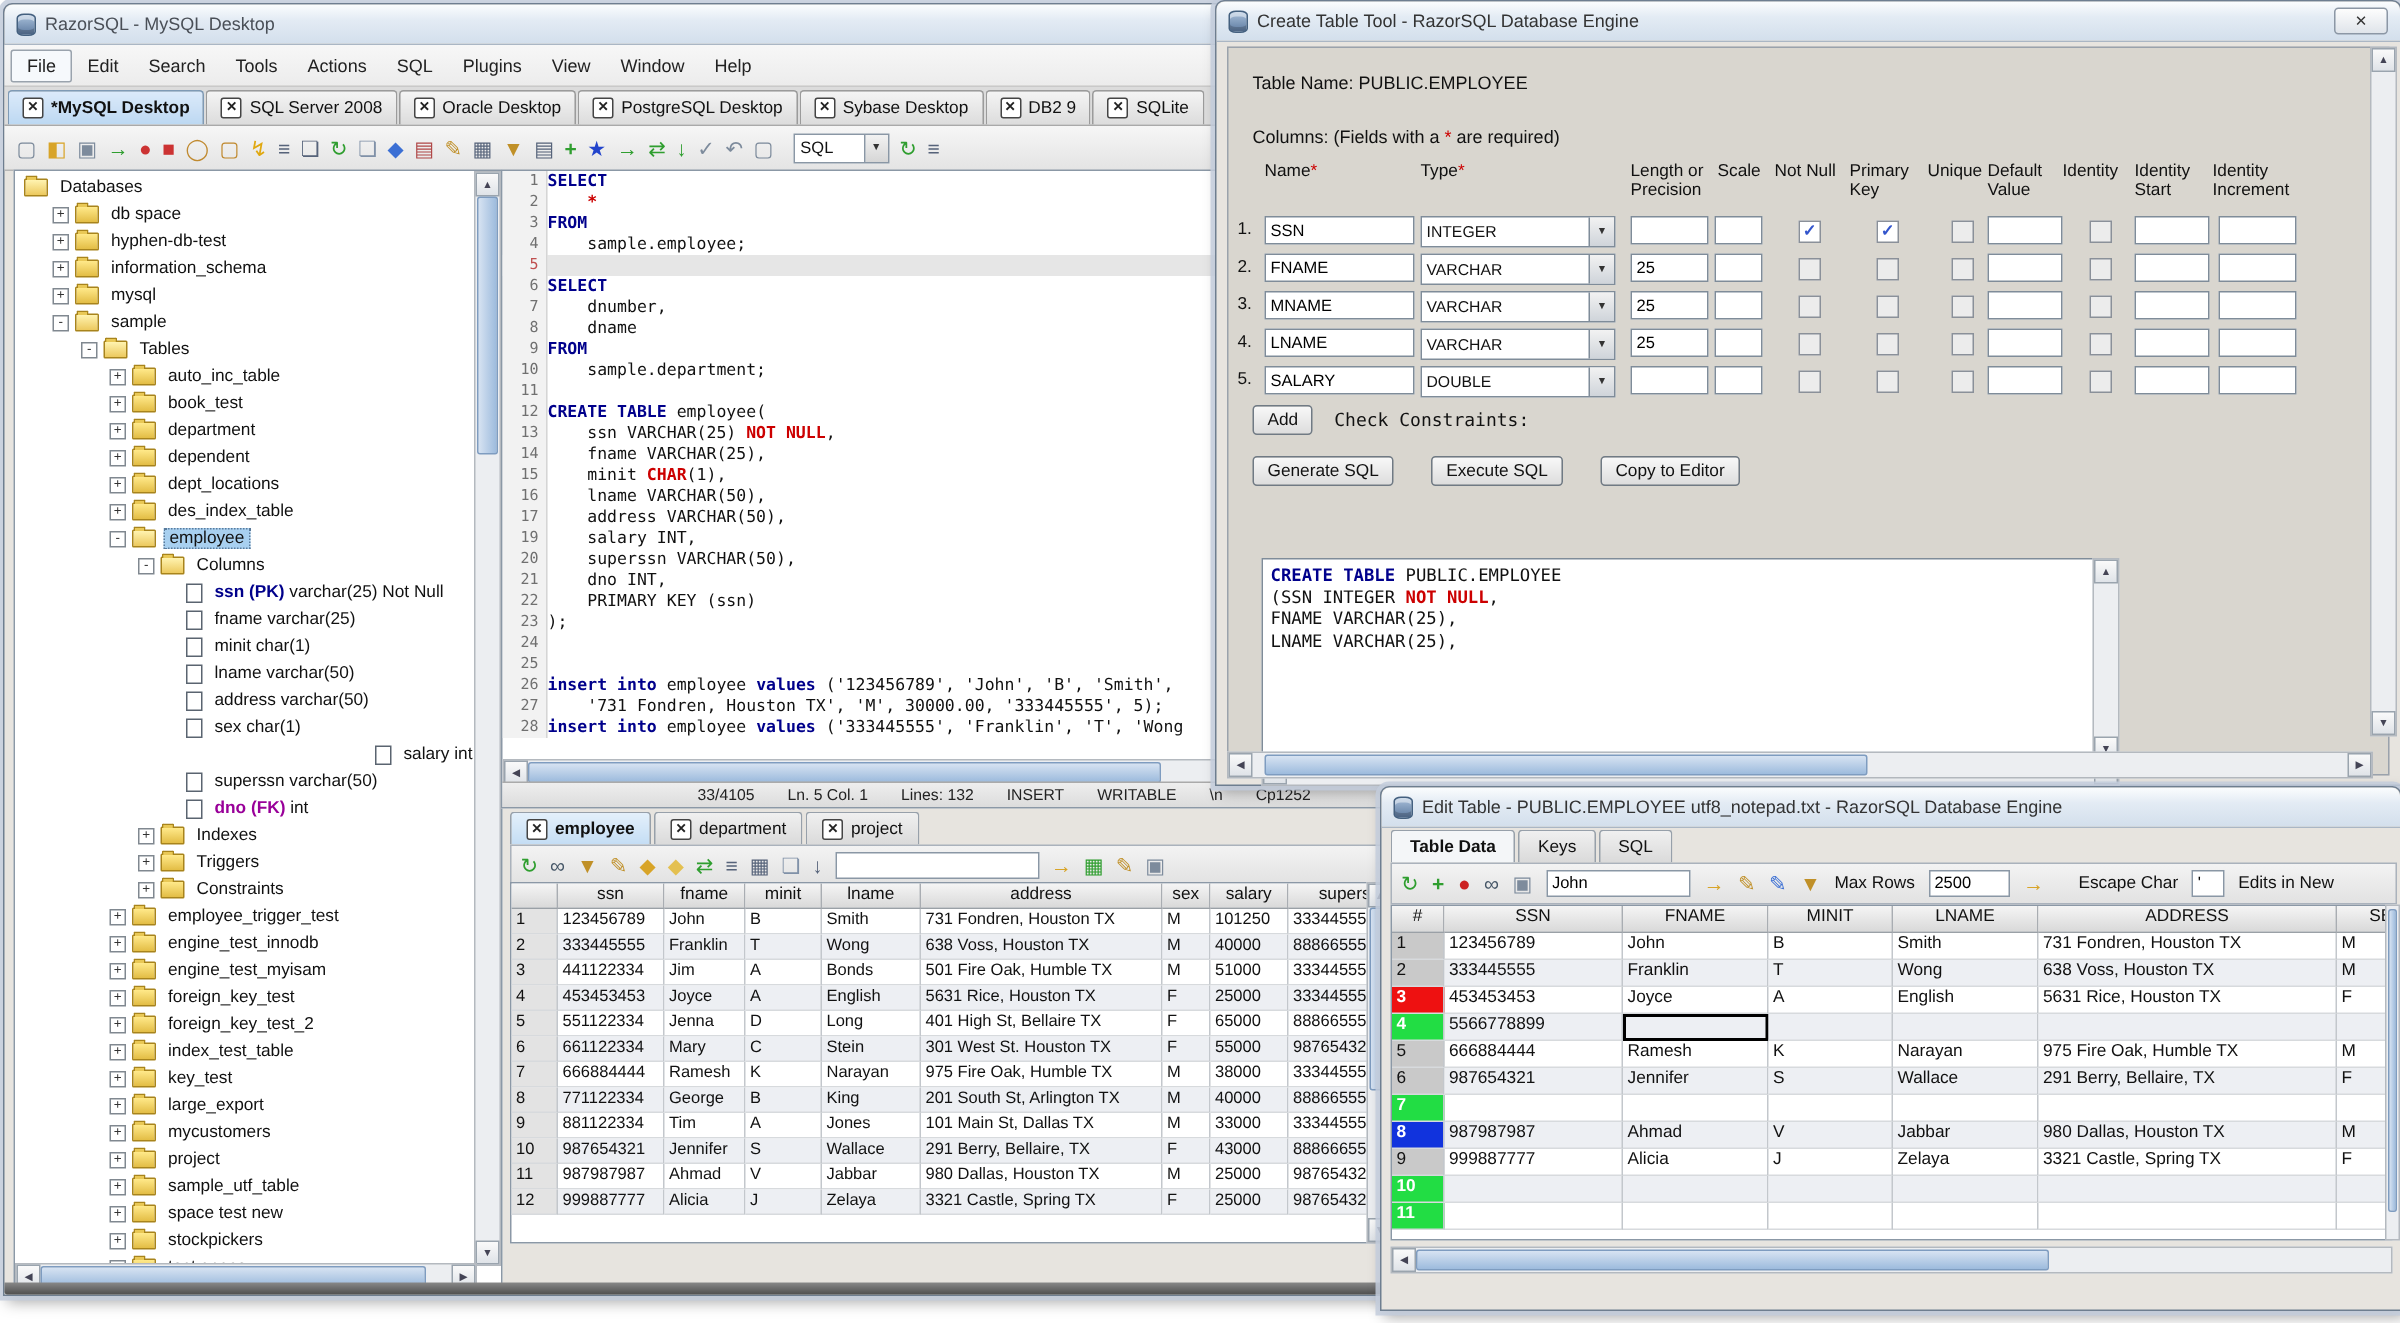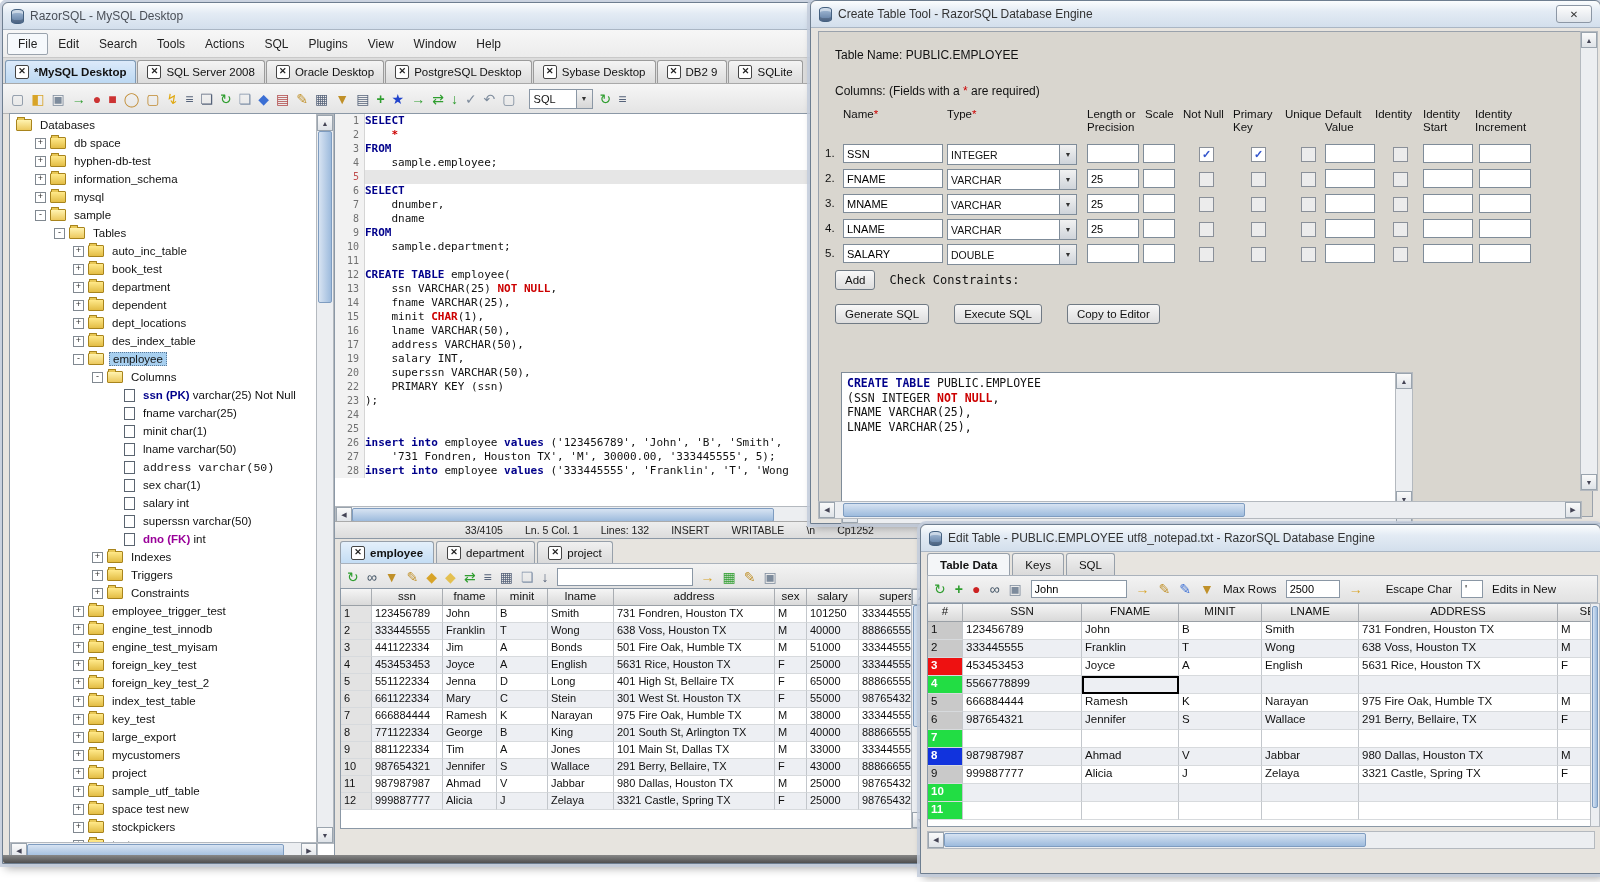--- a/index.html
+++ b/index.html
@@ -303,31 +303,31 @@
           <div class="tree-row" style="padding-left: 101px;">
             <span style="width: 13px; flex: 0 0 auto;"></span>
             <span class="file-ic"></span>
             <span class="lbl">minit char(1)</span>
           </div>
           <div class="tree-row" style="padding-left: 101px;">
             <span style="width: 13px; flex: 0 0 auto;"></span>
             <span class="file-ic"></span>
             <span class="lbl">lname varchar(50)</span>
           </div>
-          <div class="tree-row" style="padding-left: 101px; font-family: Liberation Mono, monospace;">
+          <div class="tree-row" style="padding-left: 101px;">
             <span style="width: 13px; flex: 0 0 auto;"></span>
             <span class="file-ic"></span>
             <span class="lbl">address varchar(50)</span>
           </div>
           <div class="tree-row" style="padding-left: 101px;">
             <span style="width: 13px; flex: 0 0 auto;"></span>
             <span class="file-ic"></span>
             <span class="lbl">sex char(1)</span>
           </div>
-          <div class="tree-row" style="padding-left: 101px;">
+          <div class="tree-row" style="padding-left: 101px; justify-content: flex-end;">
             <span style="width: 13px; flex: 0 0 auto;"></span>
             <span class="file-ic"></span>
             <span class="lbl">salary int</span>
           </div>
           <div class="tree-row" style="padding-left: 101px;">
             <span style="width: 13px; flex: 0 0 auto;"></span>
             <span class="file-ic"></span>
             <span class="lbl">superssn varchar(50)</span>
           </div>
           <div class="tree-row" style="padding-left: 101px;">
@@ -447,20 +447,21 @@
           <div class="ed-line"><span class="ed-num">10</span><span><span>    sample.department;</span></span></div>
           <div class="ed-line"><span class="ed-num">11</span><span></span></div>
           <div class="ed-line"><span class="ed-num">12</span><span><span class="kw">CREATE TABLE</span><span> employee(</span></span></div>
           <div class="ed-line"><span class="ed-num">13</span><span><span>    ssn VARCHAR(25) </span><span class="red">NOT NULL</span><span>,</span></span></div>
           <div class="ed-line"><span class="ed-num">14</span><span><span>    fname VARCHAR(25),</span></span></div>
           <div class="ed-line"><span class="ed-num">15</span><span><span>    minit </span><span class="red">CHAR</span><span>(1),</span></span></div>
           <div class="ed-line"><span class="ed-num">16</span><span><span>    lname VARCHAR(50),</span></span></div>
           <div class="ed-line"><span class="ed-num">17</span><span><span>    address VARCHAR(50),</span></span></div>
           <div class="ed-line"><span class="ed-num">19</span><span><span>    salary INT,</span></span></div>
           <div class="ed-line"><span class="ed-num">20</span><span><span>    superssn VARCHAR(50),</span></span></div>
+          <div class="ed-line"><span class="ed-num">21</span><span><span>    dno INT,</span></span></div>
           <div class="ed-line"><span class="ed-num">22</span><span><span>    PRIMARY KEY (ssn)</span></span></div>
           <div class="ed-line"><span class="ed-num">23</span><span><span>);</span></span></div>
           <div class="ed-line"><span class="ed-num">24</span><span></span></div>
           <div class="ed-line"><span class="ed-num">25</span><span></span></div>
           <div class="ed-line"><span class="ed-num">26</span><span><span class="kw">insert into</span><span> employee </span><span class="kw">values</span><span> ('123456789', 'John', 'B', 'Smith',</span></span></div>
           <div class="ed-line"><span class="ed-num">27</span><span><span>    '731 Fondren, Houston TX', 'M', 30000.00, '333445555', 5);</span></span></div>
           <div class="ed-line"><span class="ed-num">28</span><span><span class="kw">insert into</span><span> employee </span><span class="kw">values</span><span> ('333445555', 'Franklin', 'T', 'Wong</span></span></div>
         </div>
       <div class="sb-h" style="left:0;right:0;top:392px;">
         <div class="sb-btn" style="left:0;top:0;">◀</div>

